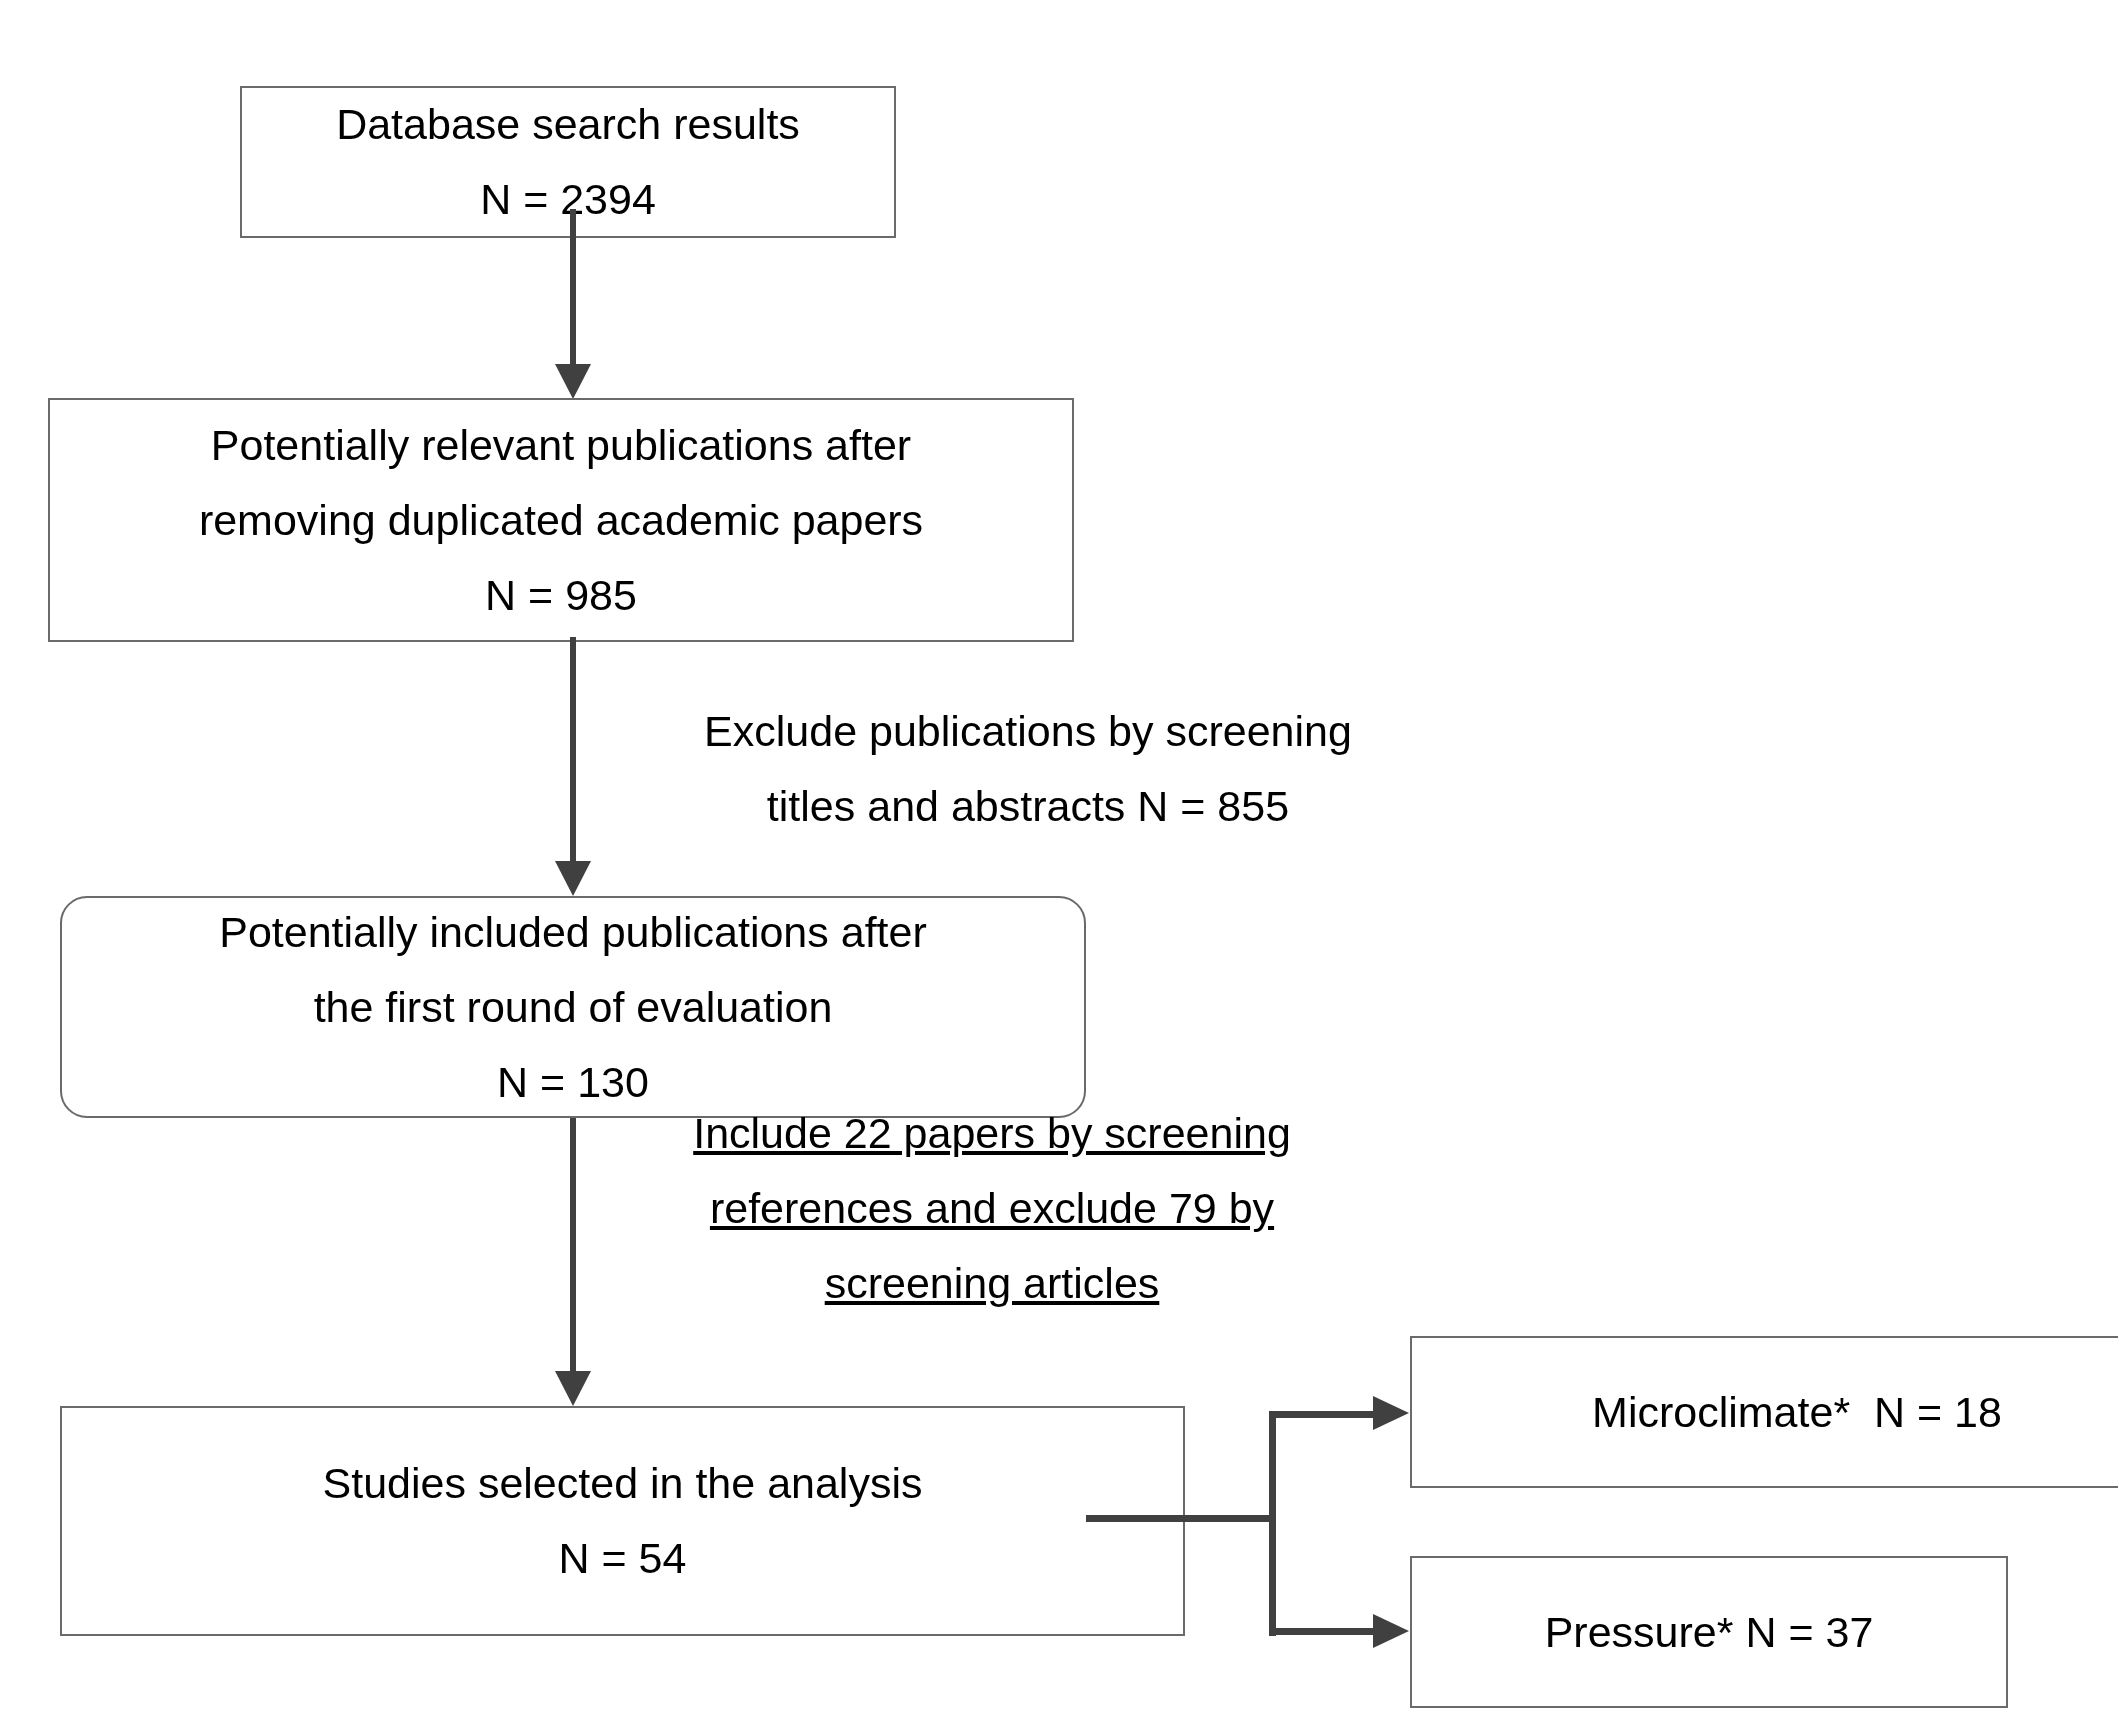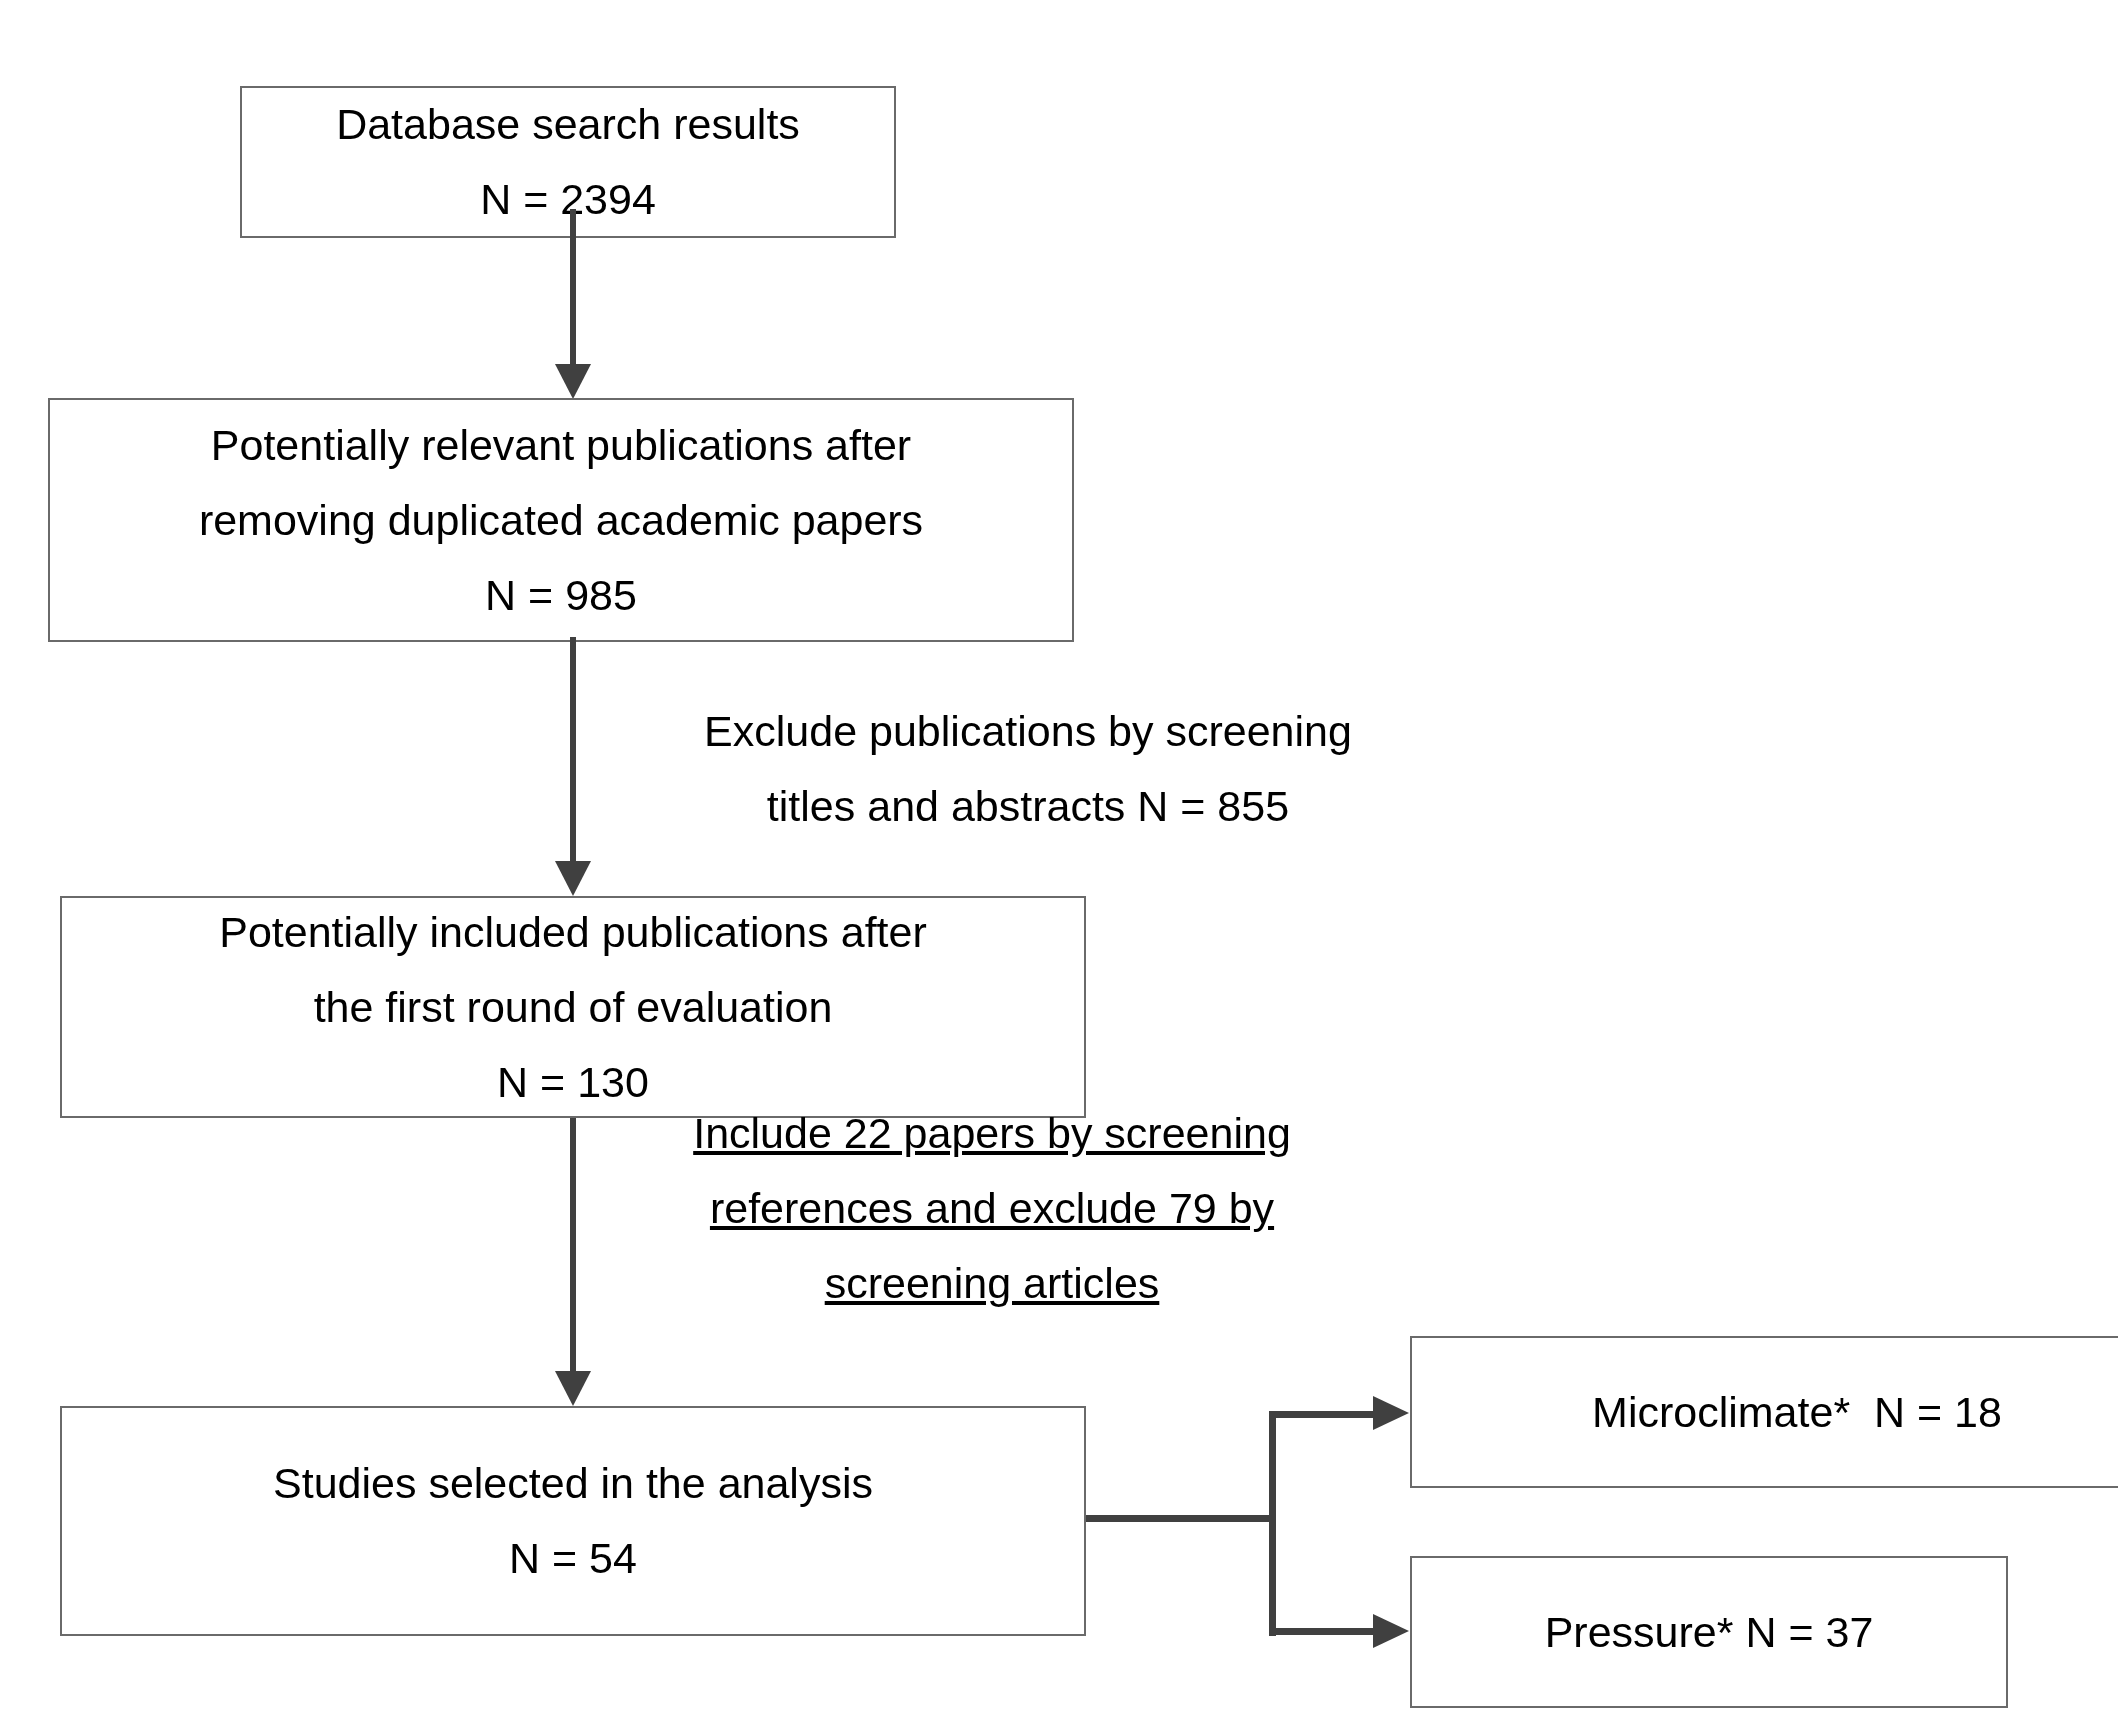--- a/index.html
+++ b/index.html
@@ -64,22 +64,22 @@
     position:absolute;
     width:0;height:0;
     border-top:17.6px solid transparent;
     border-bottom:17.6px solid transparent;
     border-left:36px solid var(--arrow);
   }
 
   
   #box1{left:240px;top:58px;width:656px;height:152px;margin-top:28px;}
   #box2{left:48px;top:398px;width:1026px;height:244px;}
-  #box3{left:60px;top:896px;width:1026px;height:222px;}
-  #box4{left:60px;top:1406px;width:1026px;height:230px;}
+  #box3{left:60px;top:896px;width:1026px;height:222px;border-radius:27px;}
+  #box4{left:60px;top:1406px;width:1125px;height:230px;}
   #box-micro{left:1410px;top:1336px;width:774px;height:152px;}
   #box-pressure{left:1410px;top:1556px;width:598px;height:152px;}
 
   
   #arr1-line{left:570px;top:209px;height:157px;}
   #arr1-head{left:555px;top:364px;}
   #arr2-line{left:570px;top:637px;height:226px;}
   #arr2-head{left:555px;top:861px;}
   #arr3-line{left:570px;top:1118px;height:254px;}
   #arr3-head{left:555px;top:1371px;}

